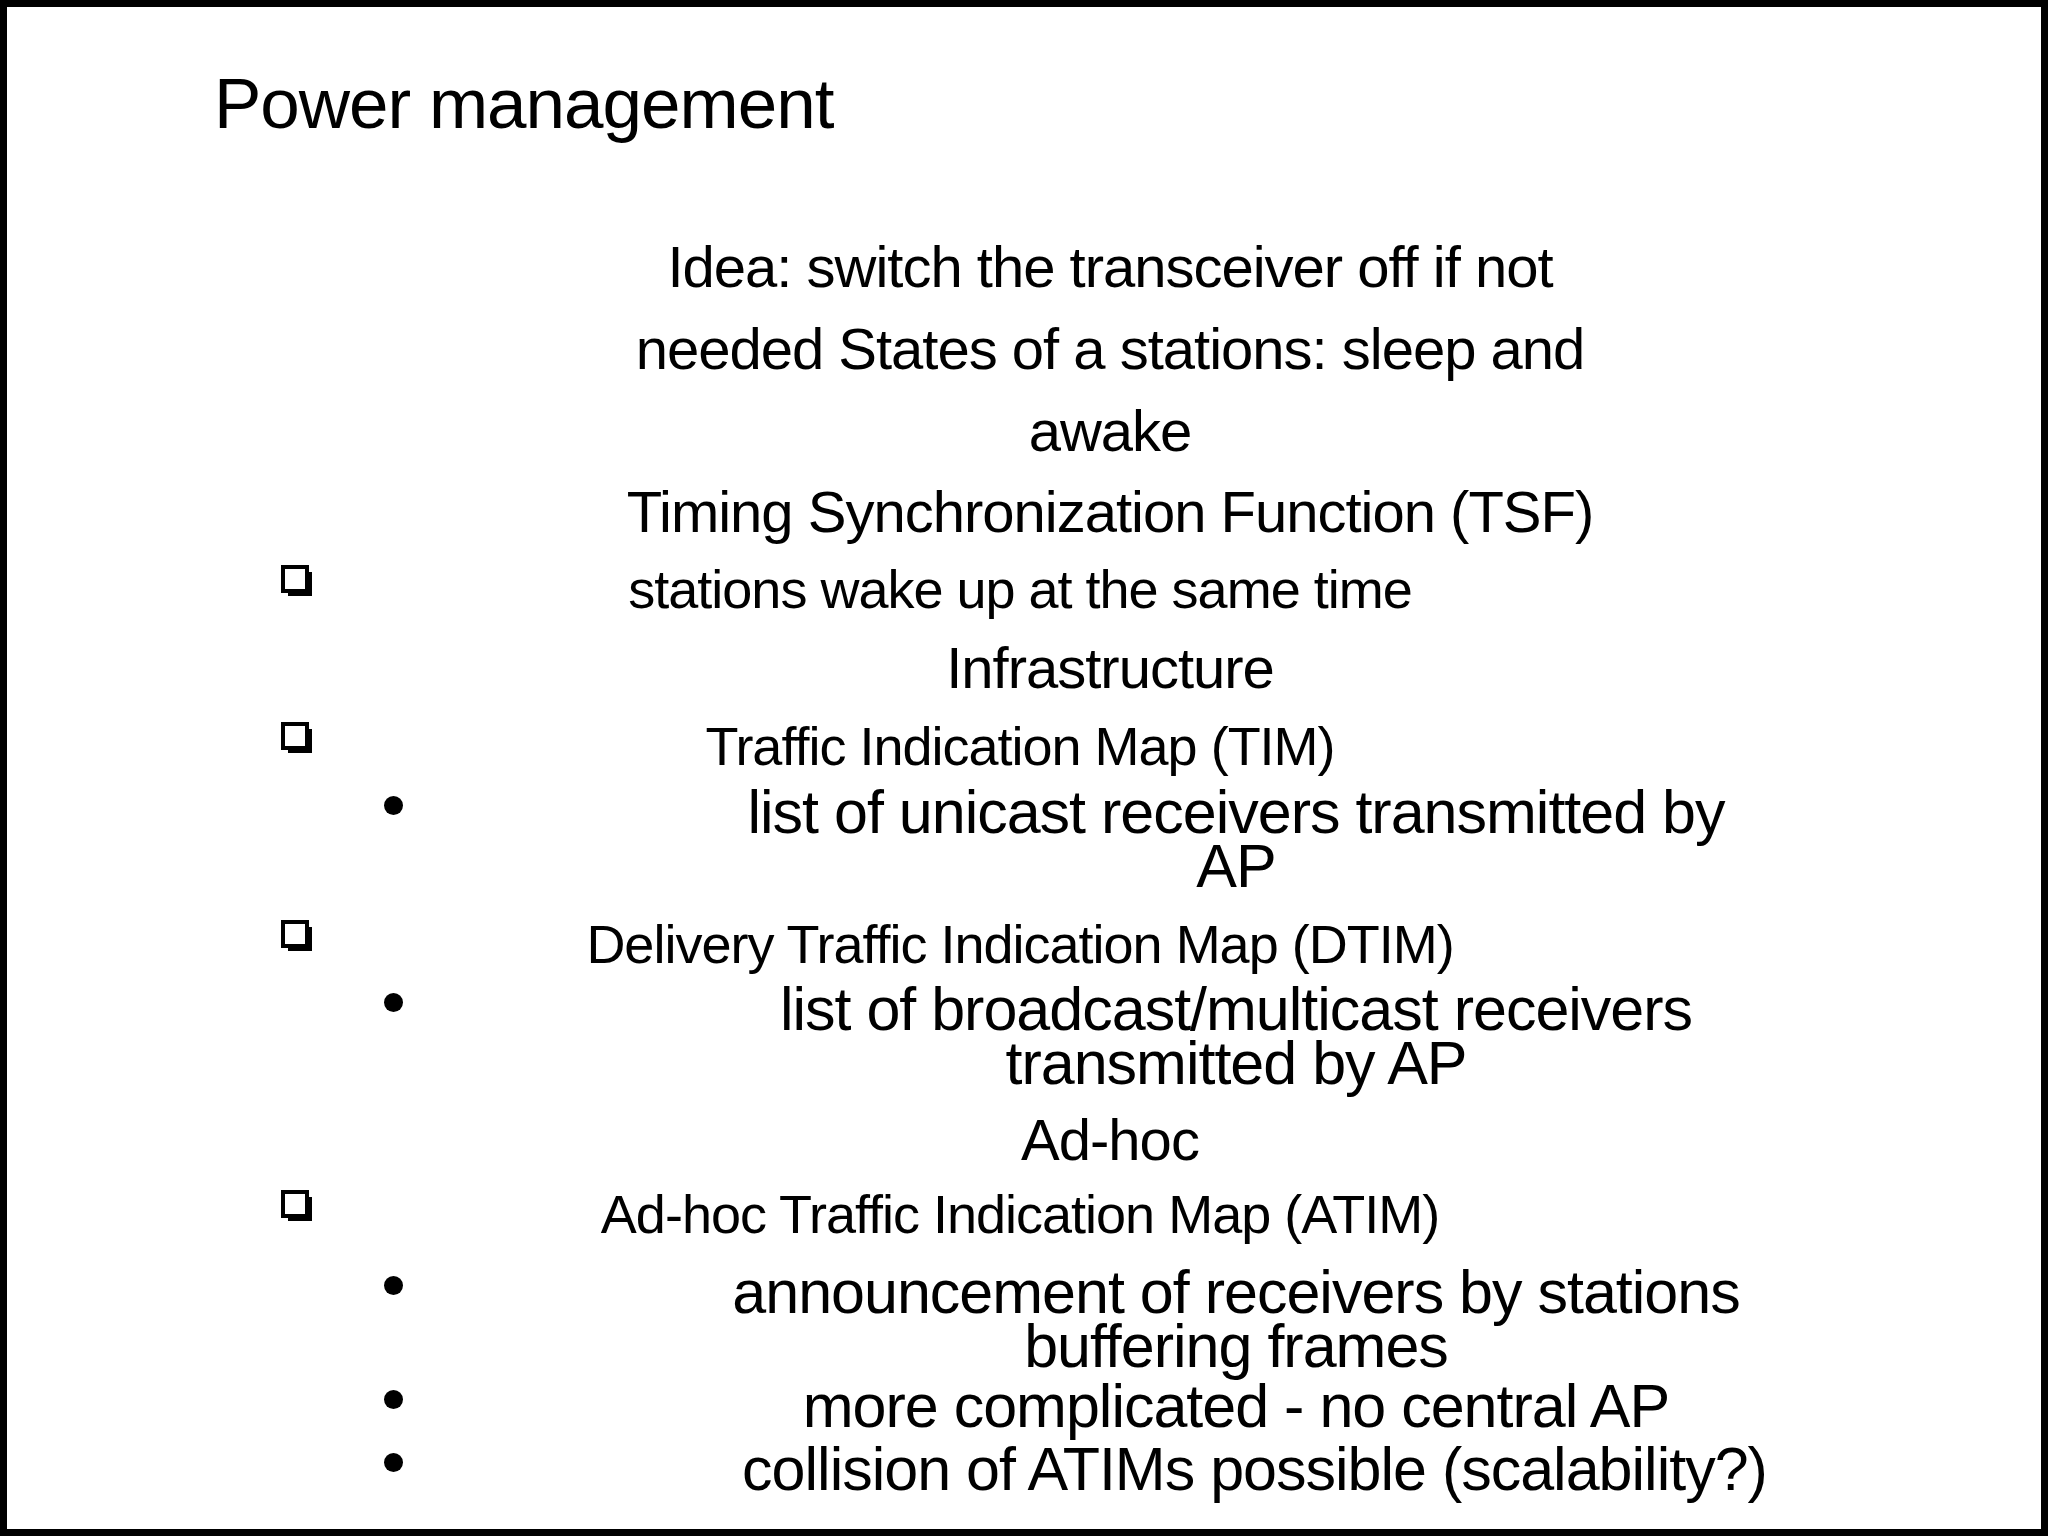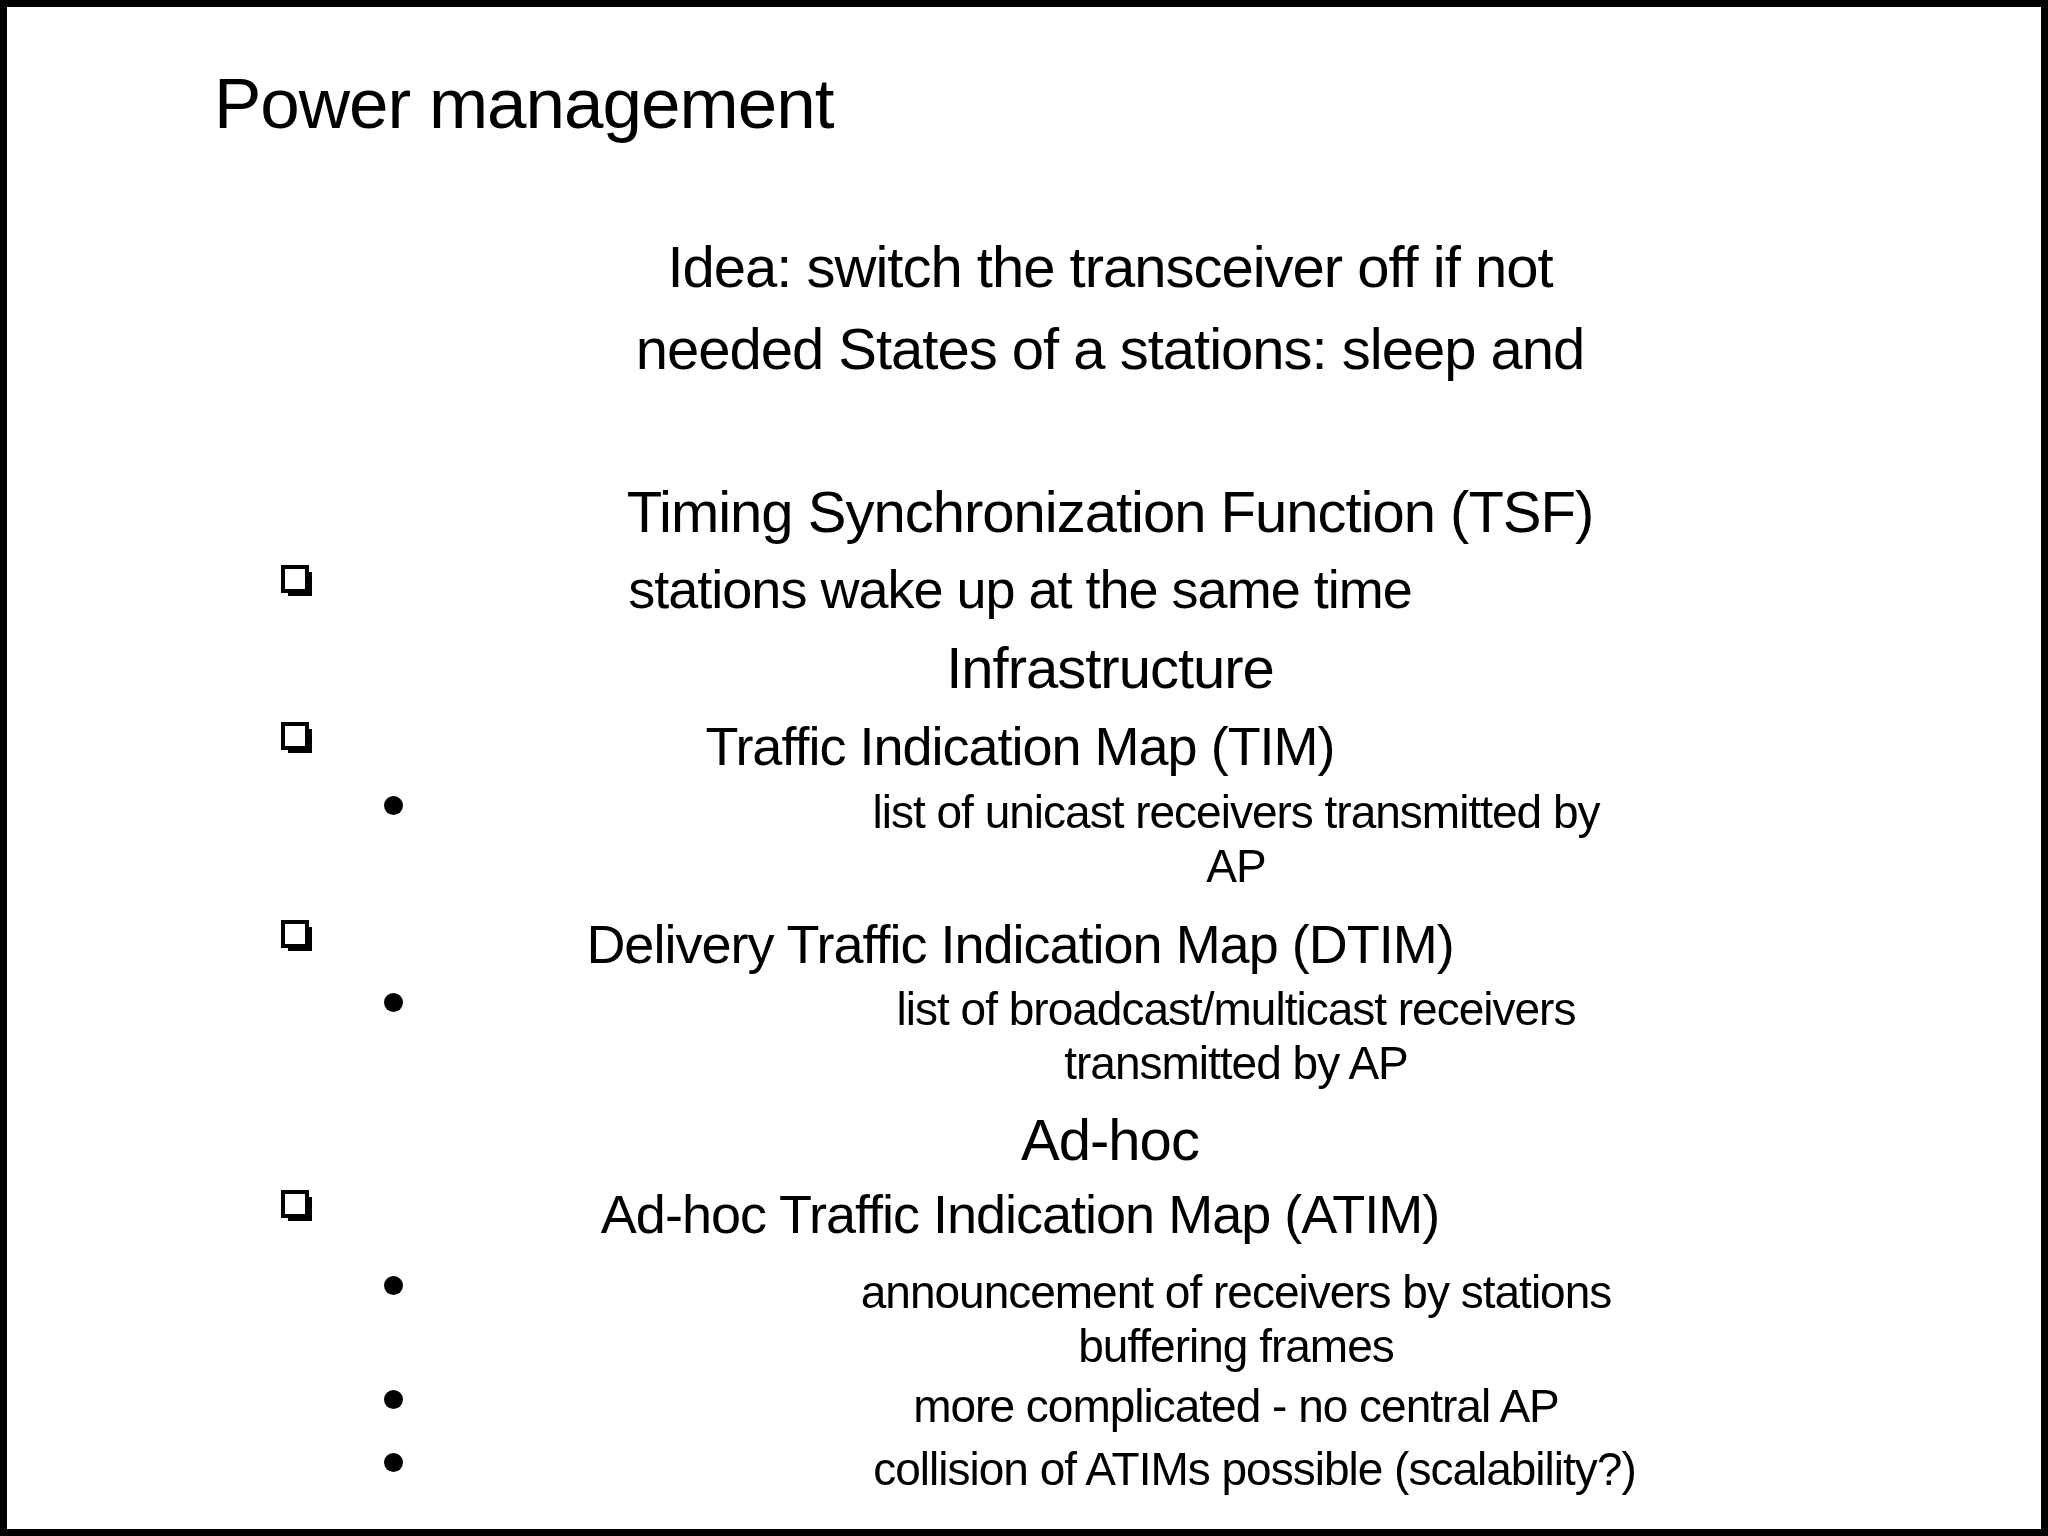--- a/index.html
+++ b/index.html
@@ -38,21 +38,21 @@
     left: 0;
     right: 8px;
     letter-spacing: -1px;
     text-align: center;
   }
   .row .line { white-space: nowrap; }
   .lvl1 { font-size: 58px; line-height: 82px; }
   .lvl1 .line { margin-left: 180px; }
   .lvl2 { font-size: 54px; line-height: 77px; }
   .lvl2 .line { }
-  .lvl3 { font-size: 46px; line-height: 54px; }
+  .lvl3 { font-size: 61px; line-height: 54px; }
   .lvl3 .line { margin-left: 432px; }
   .marker-square {
     position: absolute;
     left: 281px;
     top: 14px;
     width: 20px;
     height: 20px;
     background: #ffffff;
     border: 4px solid #000000;
     box-shadow: 5px 5px 0 -2px #000000;
@@ -70,20 +70,21 @@
 </head>
 <body>
 
 <div id="slide">
   <div id="frame"></div>
   <div id="slide-title">Power management</div>
   <div id="content">
       <div class="row lvl1" style="top: 226px;">
         <div class="line">Idea: switch the transceiver off if not</div>
         <div class="line">needed States of a stations: sleep and</div>
+        <div class="line">awake</div>
       </div>
       <div class="row lvl1" style="top: 471px;">
         <div class="line">Timing Synchronization Function (TSF)</div>
       </div>
       <div class="row lvl2" style="top: 551px;">
         <span class="marker-square"></span>
         <div class="line">stations wake up at the same time</div>
       </div>
       <div class="row lvl1" style="top: 627px;">
         <div class="line">Infrastructure</div>

